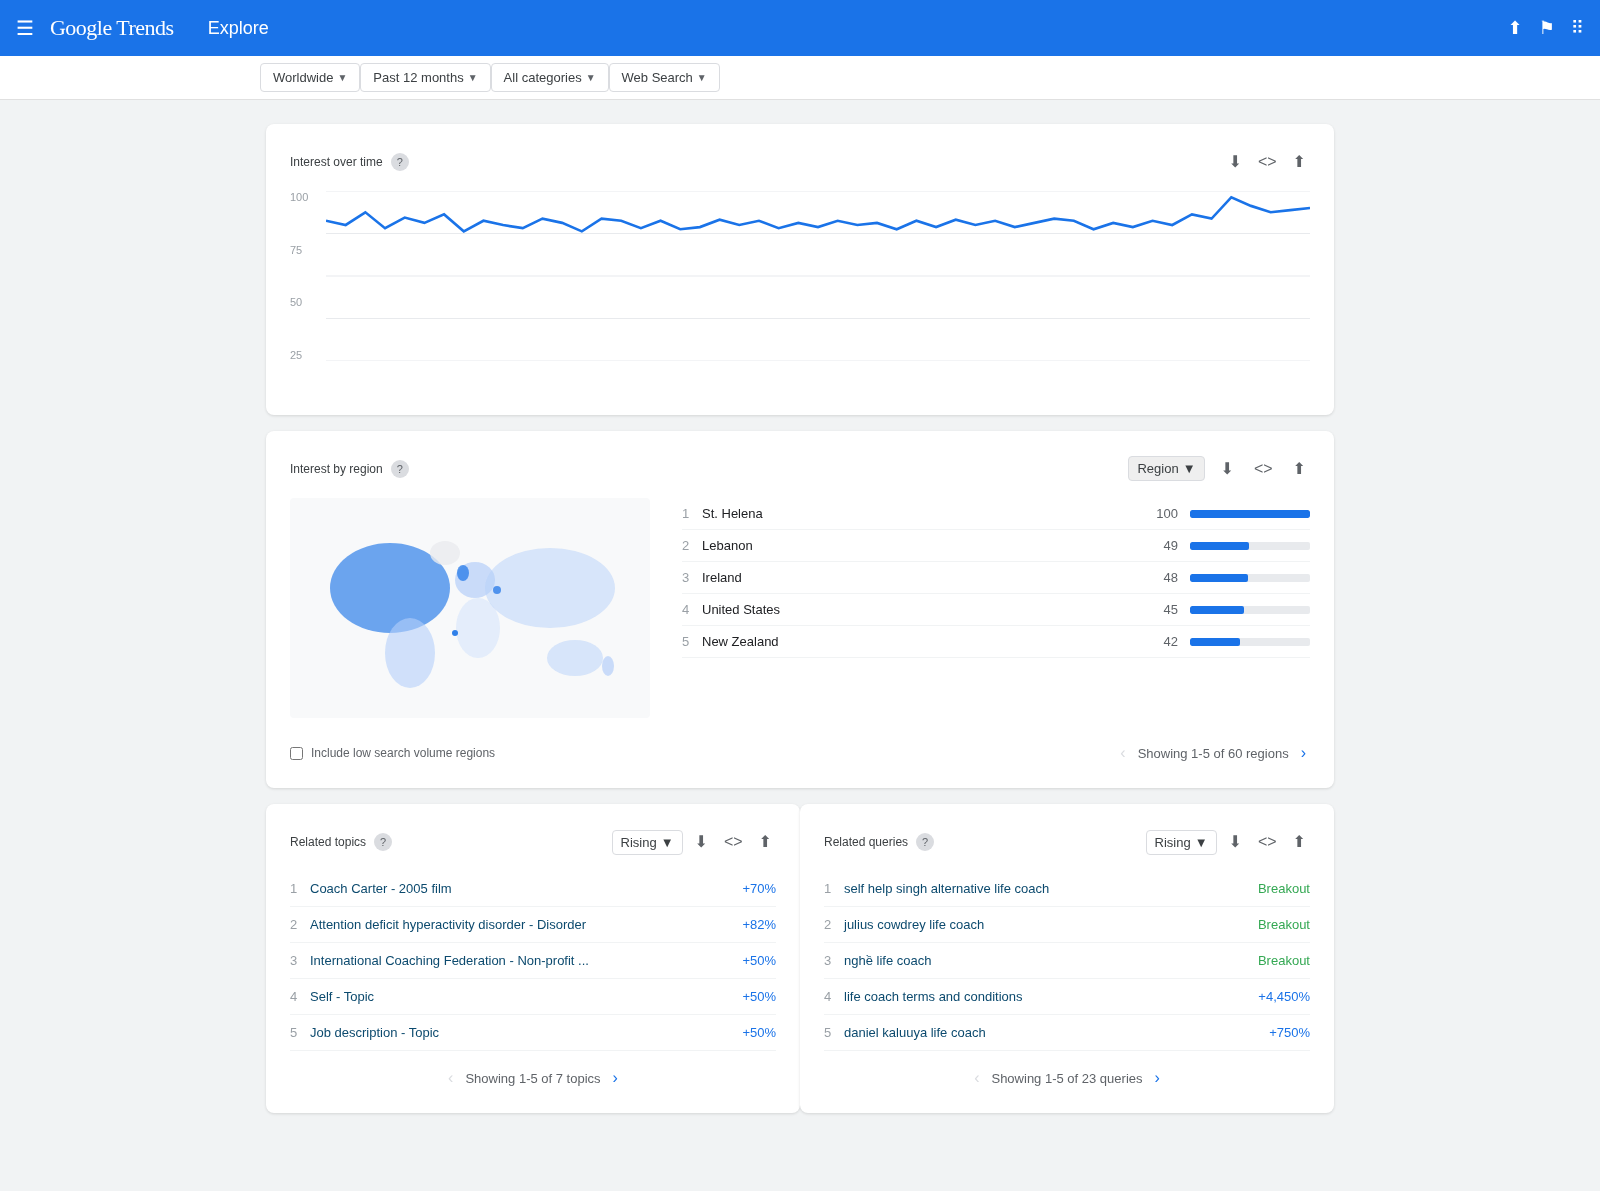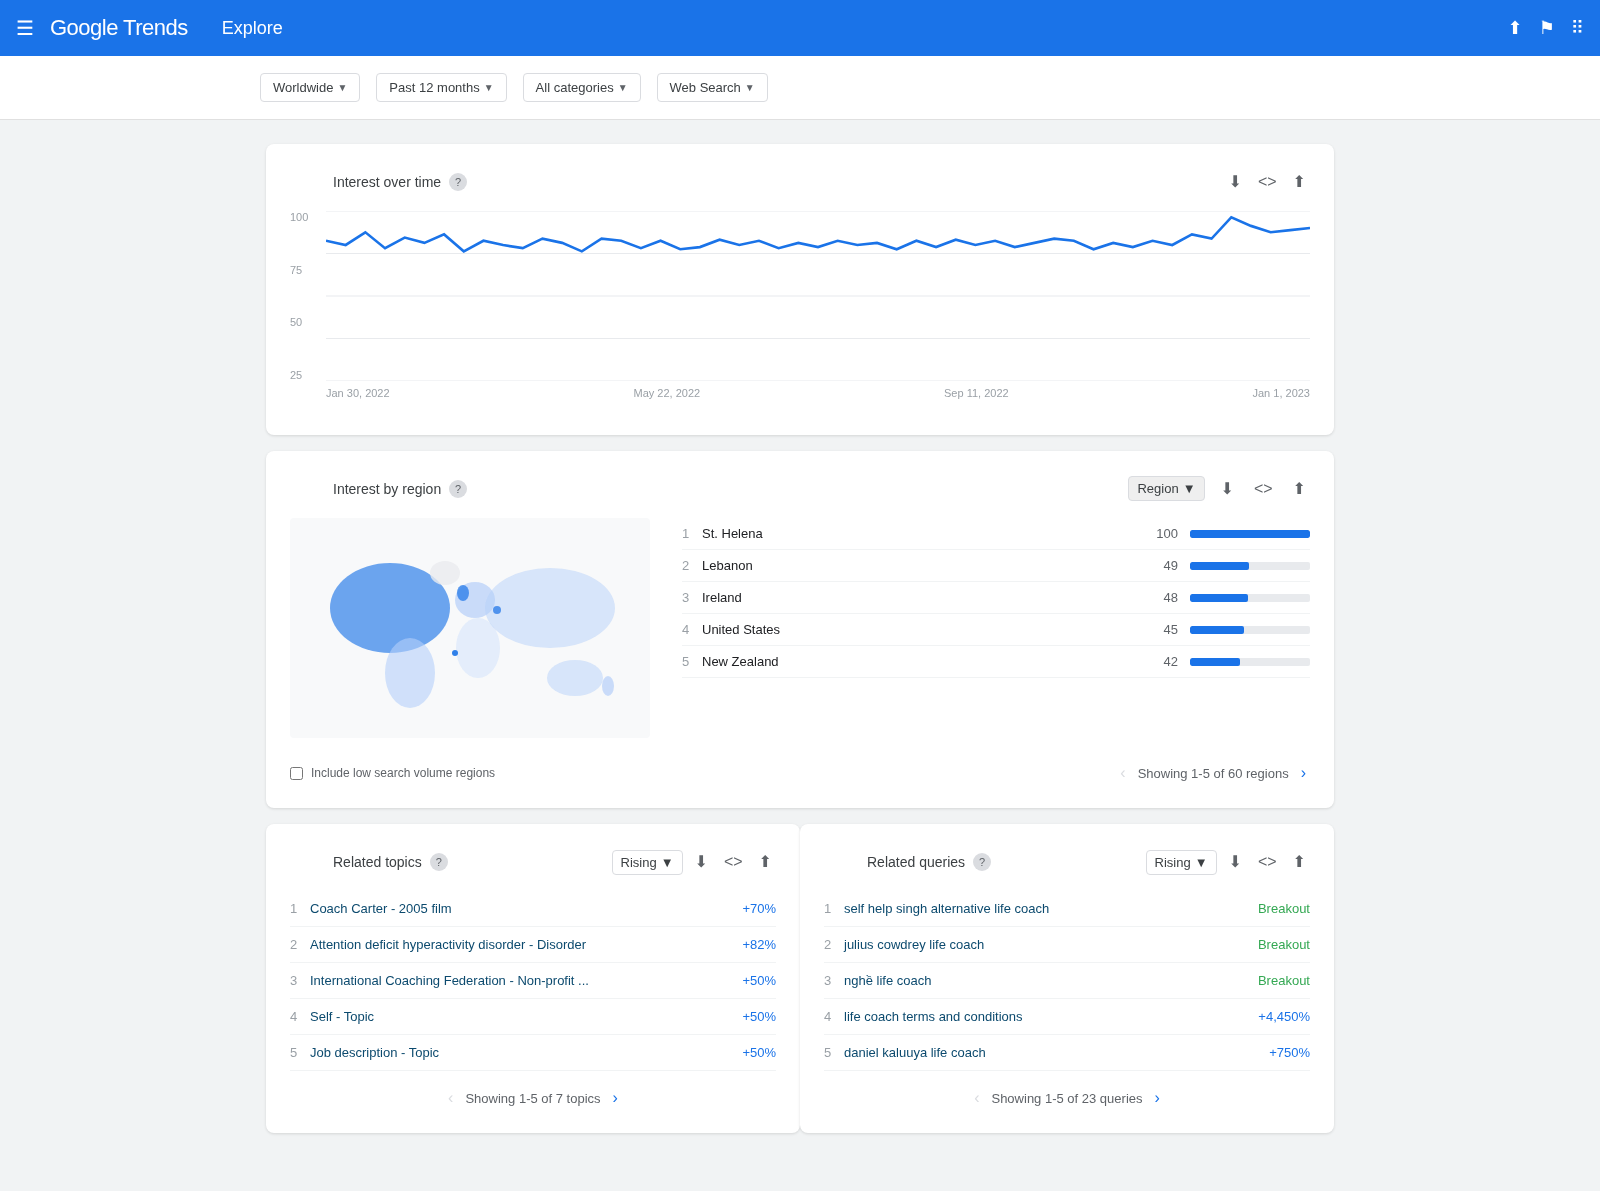--- a/index.html
+++ b/index.html
@@ -11,35 +11,35 @@
       height: 56px;
       display: flex;
       align-items: center;
       padding: 0 16px;
       position: sticky;
       top: 0;
       z-index: 100;
     }
     .header-menu-icon { color: white; font-size: 20px; margin-right: 16px; cursor: pointer; }
     .header-logo { display: flex; align-items: center; margin-right: 16px; }
-    .header-logo-text { color: white; font-size: 22px; font-weight: 400; letter-spacing: -0.5px; }
+    .header-logo-text { color: white; font-size: 22px; font-weight: 400; letter-spacing: -0.5px; font-family: Liberation Serif, serif; }
     .header-explore { color: white; font-size: 18px; font-weight: 400; margin-left: 18px; }
     .header-spacer { flex: 1; }
     .header-icons { display: flex; align-items: center; gap: 16px; }
     .header-icon { color: white; font-size: 18px; cursor: pointer; }
 
     
     .filters-bar {
       background: white;
       border-bottom: 1px solid #e0e0e0;
       display: flex;
       align-items: center;
       padding: 0 260px;
-      height: 64px;
-      gap: 16px;
+      height: 44px;
+      gap: 0;
     }
     .filter-btn {
       display: flex;
       align-items: center;
       gap: 4px;
       padding: 6px 12px;
       border: 1px solid #dadce0;
       border-radius: 4px;
       background: white;
       cursor: pointer;
@@ -71,24 +71,23 @@
       align-items: center;
       justify-content: space-between;
       margin-bottom: 16px;
     }
     .card-title-row {
       display: flex;
       align-items: center;
       gap: 8px;
     }
     .card-title {
-      font-size: 14px;
+      font-size: 12px;
       color: #3c4043;
       font-weight: 400;
-      margin-left: 43px;
     }
     .help-icon {
       width: 18px;
       height: 18px;
       border-radius: 50%;
       background: #dadce0;
       display: flex;
       align-items: center;
       justify-content: center;
       font-size: 11px;
@@ -382,26 +381,20 @@
 
           <line x1="0" y1="0" x2="1000" y2="0" stroke="#e8eaed" stroke-width="1"></line>
           <line x1="0" y1="40" x2="1000" y2="40" stroke="#e8eaed" stroke-width="1"></line>
           <line x1="0" y1="80" x2="1000" y2="80" stroke="#e8eaed" stroke-width="1"></line>
           <line x1="0" y1="120" x2="1000" y2="120" stroke="#e8eaed" stroke-width="1"></line>
           <line x1="0" y1="160" x2="1000" y2="160" stroke="#e8eaed" stroke-width="1"></line>
 
           <polyline fill="none" stroke="#1a73e8" stroke-width="2.5" points="0,28 20,32 40,20 60,35 80,25 100,30 120,22 140,38 160,28 180,32 200,35 220,26 240,30 260,38 280,26 300,28 320,35 340,28 360,36 380,34 400,27 420,32 440,28 460,35 480,30 500,34 520,28 540,32 560,30 580,36 600,28 620,34 640,27 660,32 680,28 700,34 720,30 740,26 760,28 780,36 800,30 820,34 840,28 860,32 880,22 900,26 920,6 940,14 960,20 980,18 1000,16"></polyline>
         </svg>
       </div>
-      <div class="chart-x-labels">
-        <span>Jan 30, 2022</span>
-        <span>May 22, 2022</span>
-        <span>Sep 11, 2022</span>
-        <span>Jan 1, 2023</span>
-      </div>
     </div>
   </div>
 
   <div class="card">
     <div class="card-header">
       <div class="card-title-row">
         <span class="card-title">Interest by region</span>
         <div class="help-icon">?</div>
       </div>
       <div class="region-header-right">

